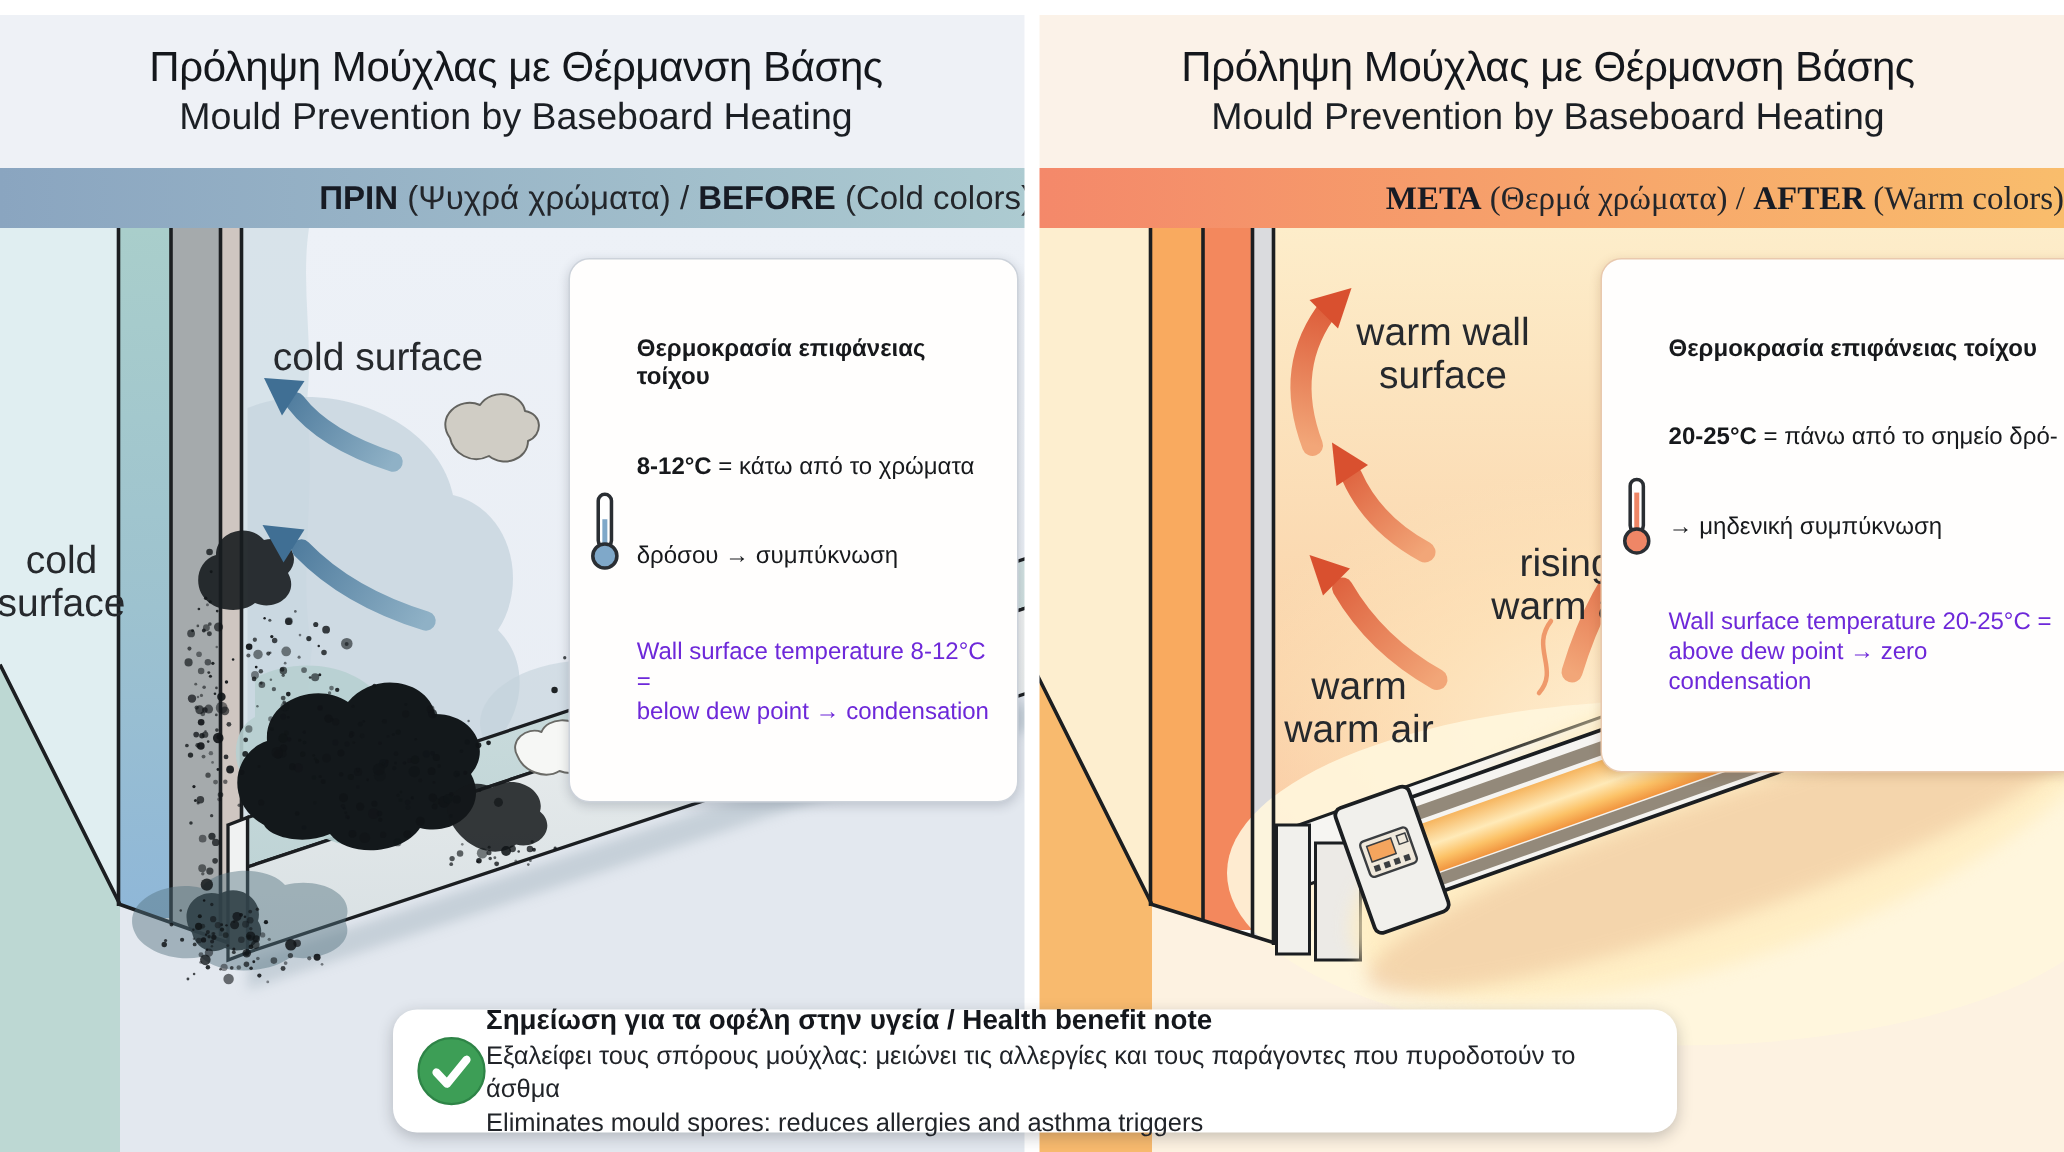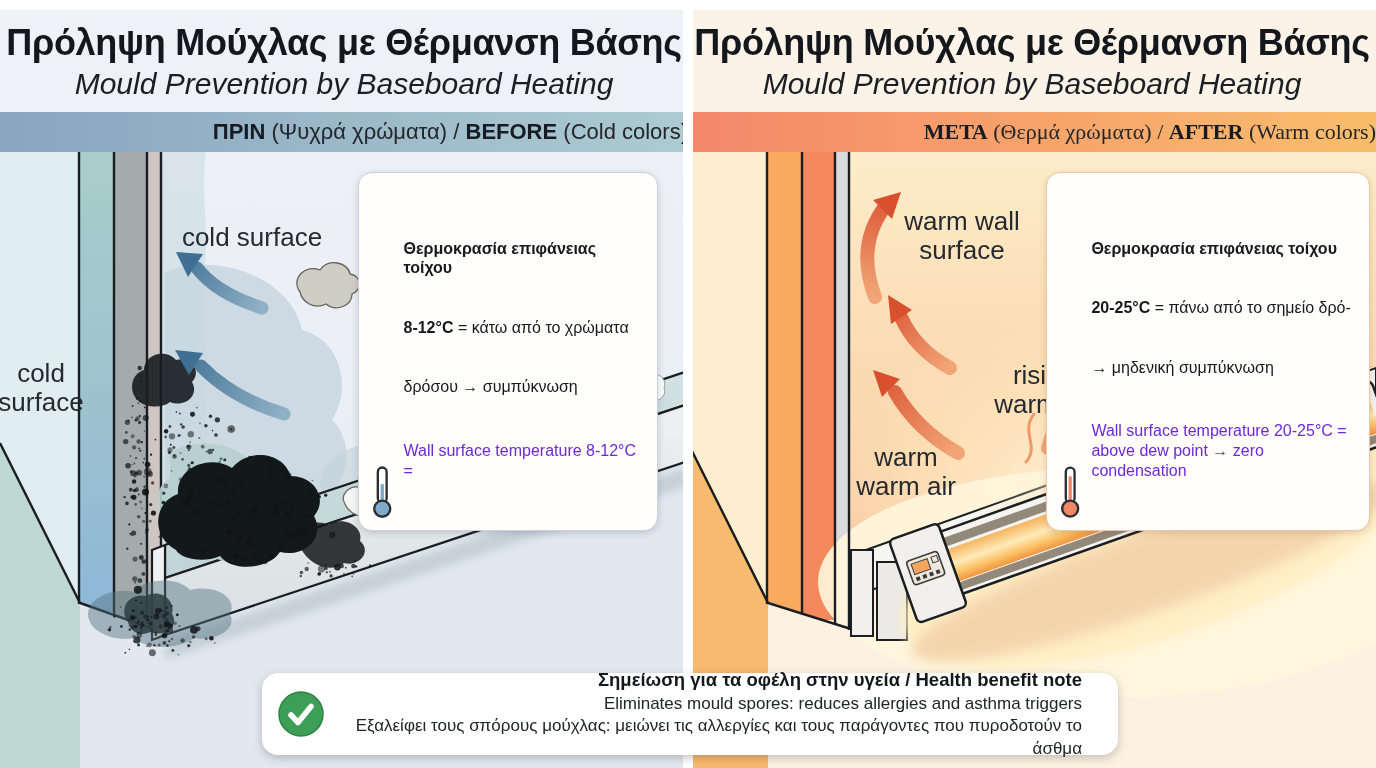--- a/index.html
+++ b/index.html
@@ -3,44 +3,44 @@
 <meta charset="utf-8">
 <style>
   html,body{margin:0;padding:0;background:#fff;}
   .page{position:relative;width:1376px;height:768px;background:#ffffff;overflow:hidden;
         font-family:"Liberation Sans","DejaVu Sans",sans-serif;color:#17191c;}
   .panel{position:absolute;top:0;width:688px;height:768px;}
   #panel-left{left:0;} #panel-right{left:688px;}
   .hdr{position:absolute;left:0;right:0;top:10px;height:102px;display:flex;flex-direction:column;
        align-items:center;justify-content:center;gap:3px;}
   #panel-left .hdr{background:#eef1f6;} #panel-right .hdr{background:#fbf2e8;}
-  .title-gr{font-size:36px;font-weight:700;color:#14171c;letter-spacing:-.3px;}
-  .title-en{font-size:30px;font-weight:400;color:#1b1f24;font-style:italic;}
+  .title-gr{font-size:28px;font-weight:400;color:#14171c;letter-spacing:-.3px;}
+  .title-en{font-size:25px;font-weight:400;color:#1b1f24;}
   .banner{position:absolute;left:0;right:0;top:112px;height:40px;line-height:40px;text-align:right;
           font-size:22px;color:#23262b;white-space:pre;}
   .banner b{font-weight:700;color:#171b24;}
   #panel-left .banner{background:linear-gradient(90deg,#8aa5c0,#adcbd1);}
   #panel-right .banner{background:linear-gradient(90deg,#f4886a,#f9bd6c);font-family:Liberation Serif, serif;}
   .illus{position:absolute;left:0;top:152px;display:block;}
   .lbl{position:absolute;transform:translate(-50%,-50%);text-align:center;font-size:26px;
        line-height:1.12;color:#26292d;white-space:nowrap;z-index:3;}
   .callout{position:absolute;top:172px;background:#fffefd;border:1px solid #ccd2da;border-radius:14px;
            box-shadow:0 2px 7px rgba(40,50,70,.20);box-sizing:border-box;display:flex;gap:9px;
-           padding:26px 12px 10px 10px;align-items:flex-end;z-index:4;}
+           padding:10px 12px 10px 10px;align-items:center;z-index:4;margin-left:21px;}
   #callout-left{left:358px;width:300px;}
   #callout-right{left:358px;width:324px;border-color:#e9c9ae;box-shadow:0 2px 7px rgba(120,70,30,.20);}
   .callout .txt{font-size:16px;line-height:1.24;color:#17191c;white-space:pre-wrap;}
   .callout .gr b{font-weight:700;}
   .callout .en{margin-top:4px;color:#6d28d9;}
   .divider{position:absolute;left:683px;top:0;width:10px;height:768px;background:#ffffff;z-index:5;}
   .note{position:absolute;left:262px;top:673px;width:856px;height:82px;background:#ffffff;
         border-radius:16px;box-shadow:0 3px 10px rgba(30,35,45,.25);z-index:6;
         display:flex;align-items:center;}
   .note .check{position:absolute;left:15px;top:50%;transform:translateY(-50%);}
-  .note .txts{width:100%;text-align:right;padding:0 36px 0 62px;}
+  .note .txts{width:100%;text-align:left;padding:0 36px 0 62px;}
   .note-title{font-size:18.5px;font-weight:700;color:#14171c;line-height:1.35;}
   .note-line{font-size:17px;color:#212429;line-height:1.3;}
 </style>
 </head>
 <body>
 
 <div class="page">
 
   <section class="panel" id="panel-left">
     <header class="hdr">
@@ -611,21 +611,21 @@
     <div class="callout" id="callout-left">
       <svg width="26" height="56" viewBox="0 0 26 56">
         <rect x="9" y="3" width="9" height="36" rx="4.5" fill="#ffffff" stroke="#2a2e33" stroke-width="2.4"></rect>
         <rect x="11.8" y="20" width="3.4" height="20" fill="#7fa8c9"></rect>
         <circle cx="13.5" cy="45" r="8.2" fill="#7fa8c9" stroke="#2a2e33" stroke-width="2.4"></circle>
       </svg>
       <div class="txt">
         <div class="gr"><b>Θερμοκρασία επιφάνειας τοίχου</b></div>
         <div class="gr"><b>8-12°C</b><span> = κάτω από το χρώματα</span></div>
         <div class="gr"><span>δρόσου → συμπύκνωση</span></div>
-        <div class="en"><div>Wall surface temperature 8-12°C =</div></div>
+        <div class="en"><div>Wall surface temperature 8-12°C =</div><div>below dew point → condensation</div></div>
       </div>
     </div>
   </section>
 
   <section class="panel" id="panel-right">
     <header class="hdr">
       <div class="title-gr">Πρόληψη Μούχλας με Θέρμανση Βάσης</div>
       <div class="title-en">Mould Prevention by Baseboard Heating</div>
     </header>
     <div class="banner"><b>ΜΕΤΑ</b><span> (Θερμά χρώματα) / </span><b>AFTER</b><span> (Warm colors)</span></div>
@@ -763,18 +763,18 @@
 
   <div class="divider"></div>
 
   <div class="note">
     <svg class="check" width="48" height="48" viewBox="0 0 48 48">
       <circle cx="24" cy="24" r="22" fill="#3d9e56" stroke="#2e8447" stroke-width="1.5"></circle>
       <path d="M14,25 L21,32.5 L34,16.5" fill="none" stroke="#ffffff" stroke-width="5.5" stroke-linecap="round" stroke-linejoin="round"></path>
     </svg>
     <div class="txts">
       <div class="note-title">Σημείωση για τα οφέλη στην υγεία / Health benefit note</div>
+      <div class="note-line">Εξαλείφει τους σπόρους μούχλας: μειώνει τις αλλεργίες και τους παράγοντες που πυροδοτούν το άσθμα</div>
       <div class="note-line">Eliminates mould spores: reduces allergies and asthma triggers</div>
-      <div class="note-line">Εξαλείφει τους σπόρους μούχλας: μειώνει τις αλλεργίες και τους παράγοντες που πυροδοτούν το άσθμα</div>
     </div>
   </div>
 
 </div>
 
 </body></html>

